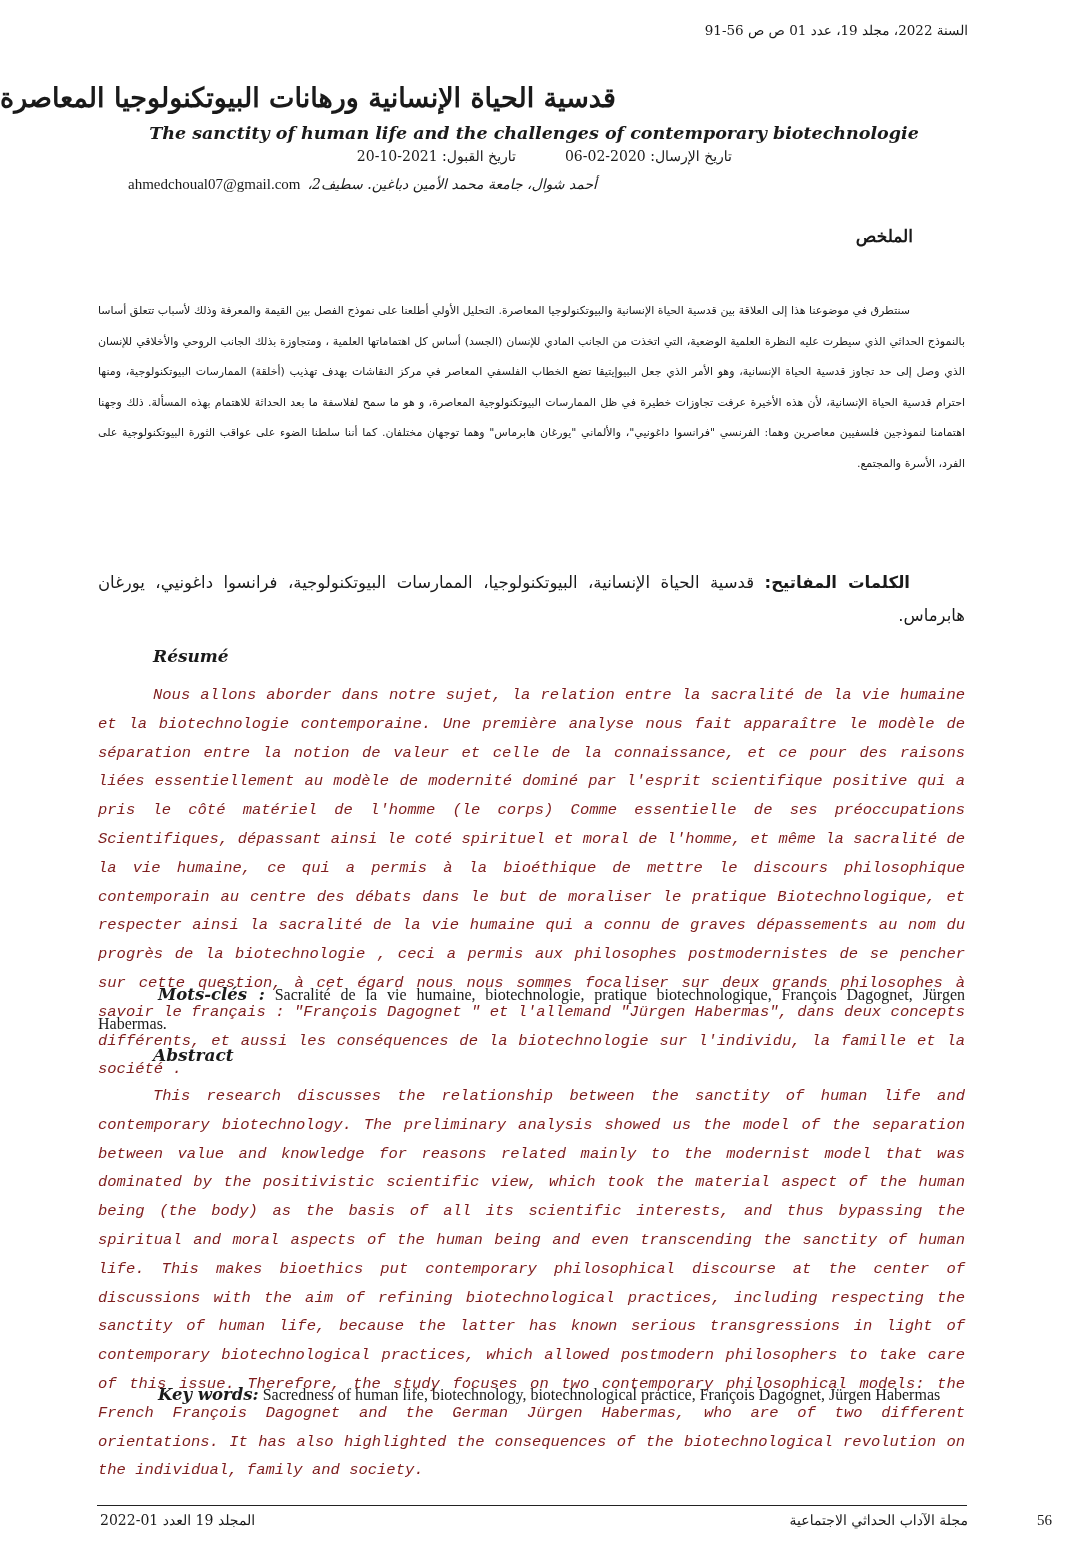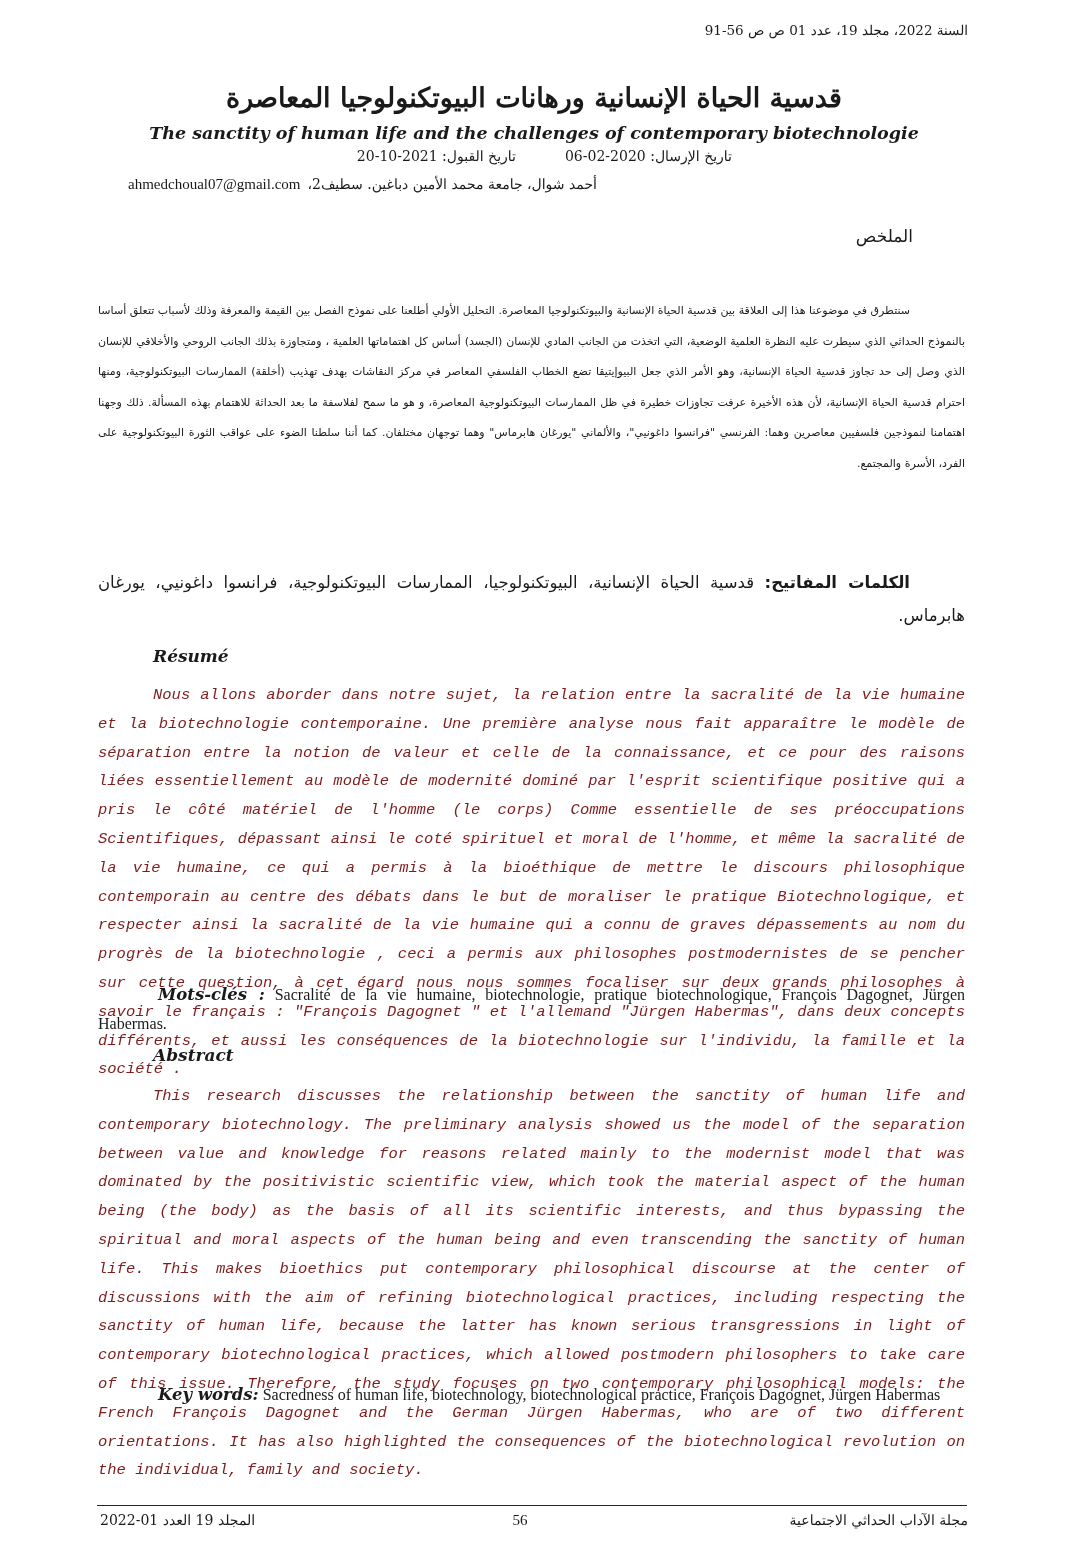--- a/index.html
+++ b/index.html
@@ -1,43 +1,43 @@
 <!DOCTYPE html>
 <html><head>
 <meta charset="utf-8">
 <style>
   html, body { margin: 0; padding: 0; background: #ffffff; }
   body { width: 1068px; height: 1561px; position: relative; overflow: hidden; color: #1a1a1a; font-family: "DejaVu Serif", serif; }
   .abs { position: absolute; }
-  .rtl { direction: rtl; }
+  .rtl { direction: rtl; font-style: italic; }
   .header-line { top: 22px; right: 100px; font-size: 13.5px; font-family: "DejaVu Serif", serif; direction: rtl; white-space: nowrap; }
-  .ar-title { top: 80px; left: 0; width: 1068px; text-align: center; font-size: 27px; font-weight: bold; direction: rtl; font-family: "DejaVu Serif", serif; line-height: 36px; }
+  .ar-title { top: 80px; left: 0; width: 1068px; text-align: left; font-size: 27px; font-weight: bold; direction: rtl; font-family: "DejaVu Serif", serif; line-height: 36px; }
   .en-title { top: 121px; left: 0; width: 1068px; text-align: center; font-size: 17.5px; font-weight: bold; font-style: italic; font-family: "DejaVu Serif", serif; line-height: 24px; }
   .dates { top: 148px; right: 336px; font-size: 14px; direction: rtl; white-space: nowrap; }
   .dates span { margin-left: 49px; }
   .author { top: 176px; left: 100px; width: 469px; font-size: 14px; white-space: nowrap; display: flex; justify-content: space-between; margin-left: 28px; }
   .author .email { font-family: "Liberation Serif", serif; font-size: 15px; }
-  .ar-heading { top: 226px; right: 155px; font-size: 17px; font-weight: normal; direction: rtl; }
+  .ar-heading { top: 226px; right: 155px; font-size: 17px; font-weight: bold; direction: rtl; }
   .ar-abstract { top: 280px; left: 98px; width: 867px; direction: rtl; text-align: justify; font-size: 11px; line-height: 30.6px; font-family: "DejaVu Sans", sans-serif; margin-top: 16px; }
   .ar-abstract p { margin: 0; text-indent: 55px; }
   .ar-kw { top: 566px; left: 98px; width: 867px; direction: rtl; text-align: justify; font-size: 16.5px; line-height: 33px; font-family: "DejaVu Sans", sans-serif; text-indent: 55px; }
   .ar-kw b { font-weight: bold; }
   .sec-title { font-size: 17px; font-style: italic; font-weight: bold; font-family: "DejaVu Serif", serif; }
   .fr-title { top: 646px; left: 153px; }
   .fr-body, .en-body { left: 98px; width: 867px; text-align: justify; font-style: italic; font-family: Liberation Mono, monospace; font-size: 15.5px; line-height: 28.8px; text-indent: 55px; color: #7f1d1d; }
   .fr-body { top: 681px; }
   .en-body { top: 1082px; }
   .kw-line { left: 98px; width: 867px; text-align: justify; font-family: "Liberation Serif", serif; font-size: 16px; line-height: 29px; text-indent: 60px; }
   .kw-line .kw-label { font-style: italic; font-weight: bold; font-family: "DejaVu Serif", serif; font-size: 16.5px; }
   .fr-kw { top: 980px; }
   .en-title-sec { top: 1045px; left: 153px; }
   .en-kw { top: 1380px; }
   .footer-rule { top: 1505px; left: 97px; width: 870px; height: 1px; background: #222; }
   .footer-left { top: 1512px; left: 100px; font-size: 14px; direction: rtl; white-space: nowrap; }
-  .footer-center { top: 1512px; left: 0; width: 1040px; text-align: center; font-size: 15px; font-family: "Liberation Serif", serif; }
+  .footer-center { top: 1512px; left: 0; width: 1040px; text-align: right; font-size: 15px; font-family: "Liberation Serif", serif; padding-left: 12px; }
   .footer-right { top: 1512px; right: 100px; font-size: 14px; direction: rtl; white-space: nowrap; }
 </style>
 </head>
 <body>
 
 <div class="abs header-line">السنة 2022، مجلد 19، عدد 01 ص ص 56-91</div>
 
 <div class="abs ar-title">قدسية الحياة الإنسانية ورهانات البيوتكنولوجيا المعاصرة</div>
 <div class="abs en-title">The sanctity of human life and the challenges of contemporary biotechnologie</div>
 

